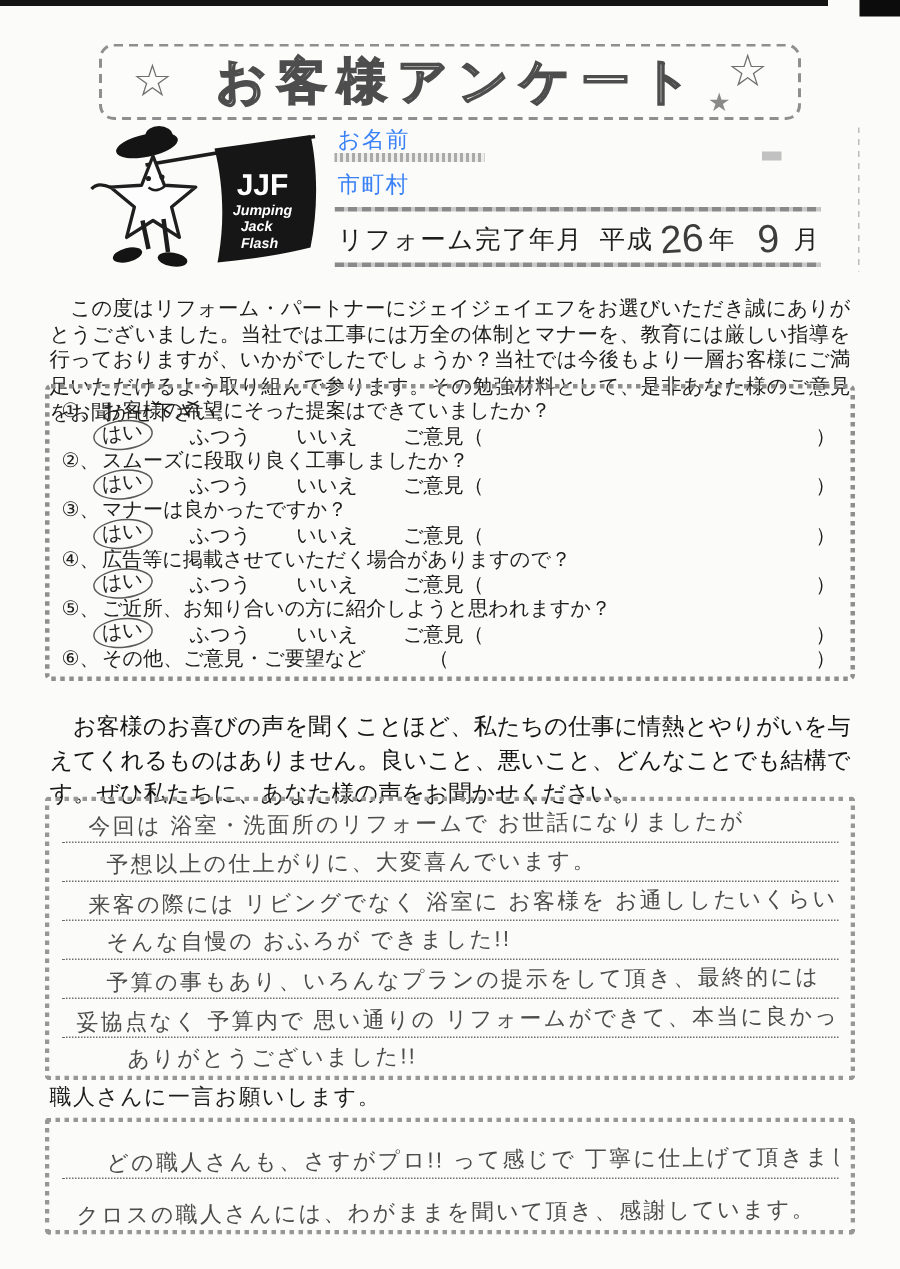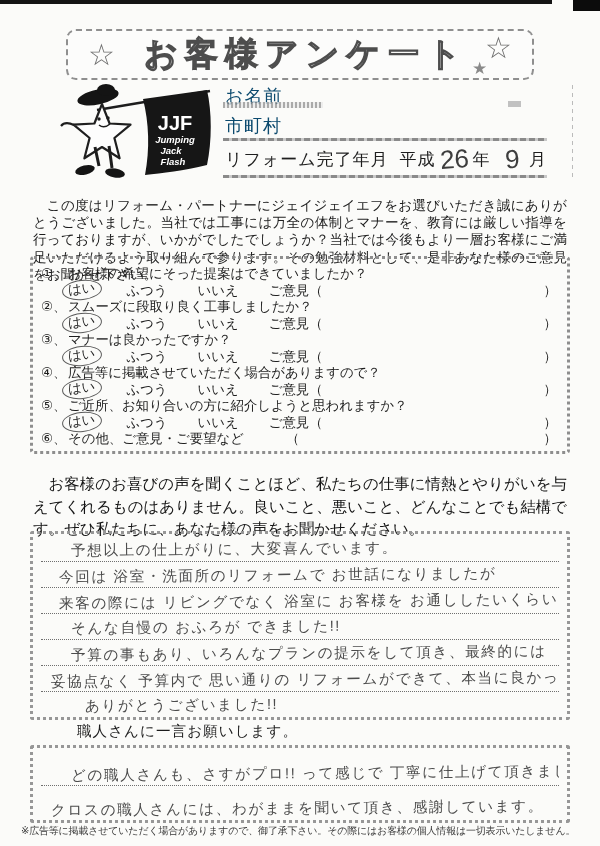--- a/index.html
+++ b/index.html
@@ -15,38 +15,38 @@
   .banner-star{font-size:30px;color:#6f6f6f;line-height:1;}
   .title-text{font-size:33px;font-weight:bold;letter-spacing:7px;color:#6b6b6b;white-space:nowrap;margin-left:21px;}
   @supports (-webkit-text-stroke:1px black){
     .title-text{-webkit-text-stroke:1.2px #4d4d4d;color:#fafaf8;}
   }
   .star-cluster{position:relative;width:36px;height:40px;}
   .star-cluster .big{position:absolute;right:0;top:-2px;font-size:30px;color:#6f6f6f;line-height:1;}
   .star-cluster .small{position:absolute;left:-4px;bottom:-2px;font-size:17px;color:#8a8a8a;line-height:1;}
   
   .logo{position:absolute;left:55px;top:80px;width:165px;height:102px;}
-  .fld-label{position:absolute;left:225px;font-size:18px;color:#0c4a6e;letter-spacing:1px;}
+  .fld-label{position:absolute;left:225px;font-size:15px;color:#3b82f6;letter-spacing:1px;}
   .redaction{position:absolute;left:223px;top:102px;width:100px;height:6px;opacity:.75;
              background:repeating-linear-gradient(90deg,#8f8f8f 0 2px,#e9e9e9 2px 4px);}
   .tiny-mark{position:absolute;left:508px;top:101px;width:13px;height:6px;background:#b3b3b3;opacity:.8;}
   .chain-line{position:absolute;left:223px;width:324px;height:3px;
               background:repeating-linear-gradient(90deg,#8a8a8a 0 6px,#c9c9c9 6px 9px);}
   .date-row{position:absolute;left:225px;top:145px;width:322px;height:28px;
             display:flex;align-items:center;font-size:17px;letter-spacing:1px;color:#1e1e1e;}
   .date-row .gap{flex:1;}
   .hand-num{font-size:26px;color:#3d3d3d;line-height:20px;letter-spacing:0;
             transform:rotate(-4deg);padding:0 4px;font-weight:normal;}
   .v-fold{position:absolute;left:572px;top:85px;width:1px;height:96px;
           background:repeating-linear-gradient(180deg,#bbb 0 4px,transparent 4px 8px);}
   
   .intro{position:absolute;left:33px;top:183px;width:534px;font-size:13.6px;line-height:1.28;
          text-align:justify;color:#1d1d1d;}
   .appeal{position:absolute;left:33px;top:459px;width:534px;font-size:15.4px;line-height:1.44;
-          text-align:justify;color:#151515;font-family:Liberation Mono, monospace;}
+          text-align:justify;color:#151515;}
   
   .q-box{position:absolute;left:30px;top:256px;width:540px;height:198px;box-sizing:border-box;
          border:3px dotted #8e8e8e;border-radius:4px;padding:7px 10px 5px 8px;
          display:flex;flex-direction:column;justify-content:space-between;}
   .q-row{display:flex;font-size:13.4px;line-height:16px;color:#1e1e1e;}
   .q-num{width:27px;flex:none;}
   .a-row{display:flex;align-items:center;font-size:13.4px;line-height:16px;
          padding-left:27px;color:#1e1e1e;}
   .opt{margin-right:30px;}
   .circled{display:inline-block;border:1.5px solid #5a5a5a;border-radius:50%;
@@ -57,21 +57,21 @@
           border:3px dotted #979797;border-radius:3px;padding:2px 8px 0 8px;
           display:flex;flex-direction:column;}
   .hw-box1{top:531px;height:189px;}
   .hw-box2{top:745px;height:78px;}
   .hw-row{flex:1;display:flex;align-items:flex-end;
           border-bottom:1px dotted #6f6f6f;overflow:hidden;}
   .hw-row:last-child{border-bottom:none;}
   .hw{font-size:14.6px;color:#4c4c4c;letter-spacing:1.6px;white-space:nowrap;
       transform:rotate(-0.5deg);padding-bottom:2px;}
   .ind1{padding-left:18px;} .ind2{padding-left:30px;} .ind3{padding-left:44px;} .ind4{padding-left:10px;}
-  .craft-label{position:absolute;left:33px;top:722px;font-size:14.6px;color:#1c1c1c;letter-spacing:1px;margin-left:44px;}
+  .craft-label{position:absolute;left:33px;top:722px;font-size:14.6px;color:#1c1c1c;letter-spacing:1px;}
   
   .footer-note{position:absolute;left:21px;top:824px;width:560px;font-size:10px;
                color:#3a3a3a;letter-spacing:-0.2px;white-space:nowrap;}
 </style>
 </head>
 <body>
 
 <div class="page">
 
   <div class="top-edge"></div>
@@ -201,24 +201,24 @@
       <span class="spacer"></span>
       <span>）</span>
     </div>
 
   </div>
 
   <p class="appeal">　お客様のお喜びの声を聞くことほど、私たちの仕事に情熱とやりがいを与えてくれるものはありません。良いこと、悪いこと、どんなことでも結構です。ぜひ私たちに、あなた様の声をお聞かせください。</p>
 
   <div class="hw-box hw-box1">
     <div class="hw-row">
+        <span class="hw ind1">今回は 浴室・洗面所のリフォームで お世話になりましたが</span>
+      </div>
+    <div class="hw-row">
         <span class="hw ind2">予想以上の仕上がりに、大変喜んでいます。</span>
-      </div>
-    <div class="hw-row">
-        <span class="hw ind1">今回は 浴室・洗面所のリフォームで お世話になりましたが</span>
       </div>
     <div class="hw-row">
         <span class="hw ind1">来客の際には リビングでなく 浴室に お客様を お通ししたいくらい。</span>
       </div>
     <div class="hw-row">
         <span class="hw ind2">そんな自慢の おふろが できました!!</span>
       </div>
     <div class="hw-row">
         <span class="hw ind2">予算の事もあり、いろんなプランの提示をして頂き、最終的には</span>
       </div>
@@ -233,15 +233,14 @@
   <div class="craft-label">職人さんに一言お願いします。</div>
   <div class="hw-box hw-box2">
     <div class="hw-row">
         <span class="hw ind2">どの職人さんも、さすがプロ!! って感じで 丁寧に仕上げて頂きました。</span>
       </div>
     <div class="hw-row">
         <span class="hw ind4">クロスの職人さんには、わがままを聞いて頂き、感謝しています。</span>
       </div>
   </div>
 
-  <div class="footer-note">※広告等に掲載させていただく場合がありますので、御了承下さい。その際にはお客様の個人情報は一切表示いたしません。</div>
 
 </div>
 
 </body></html>

